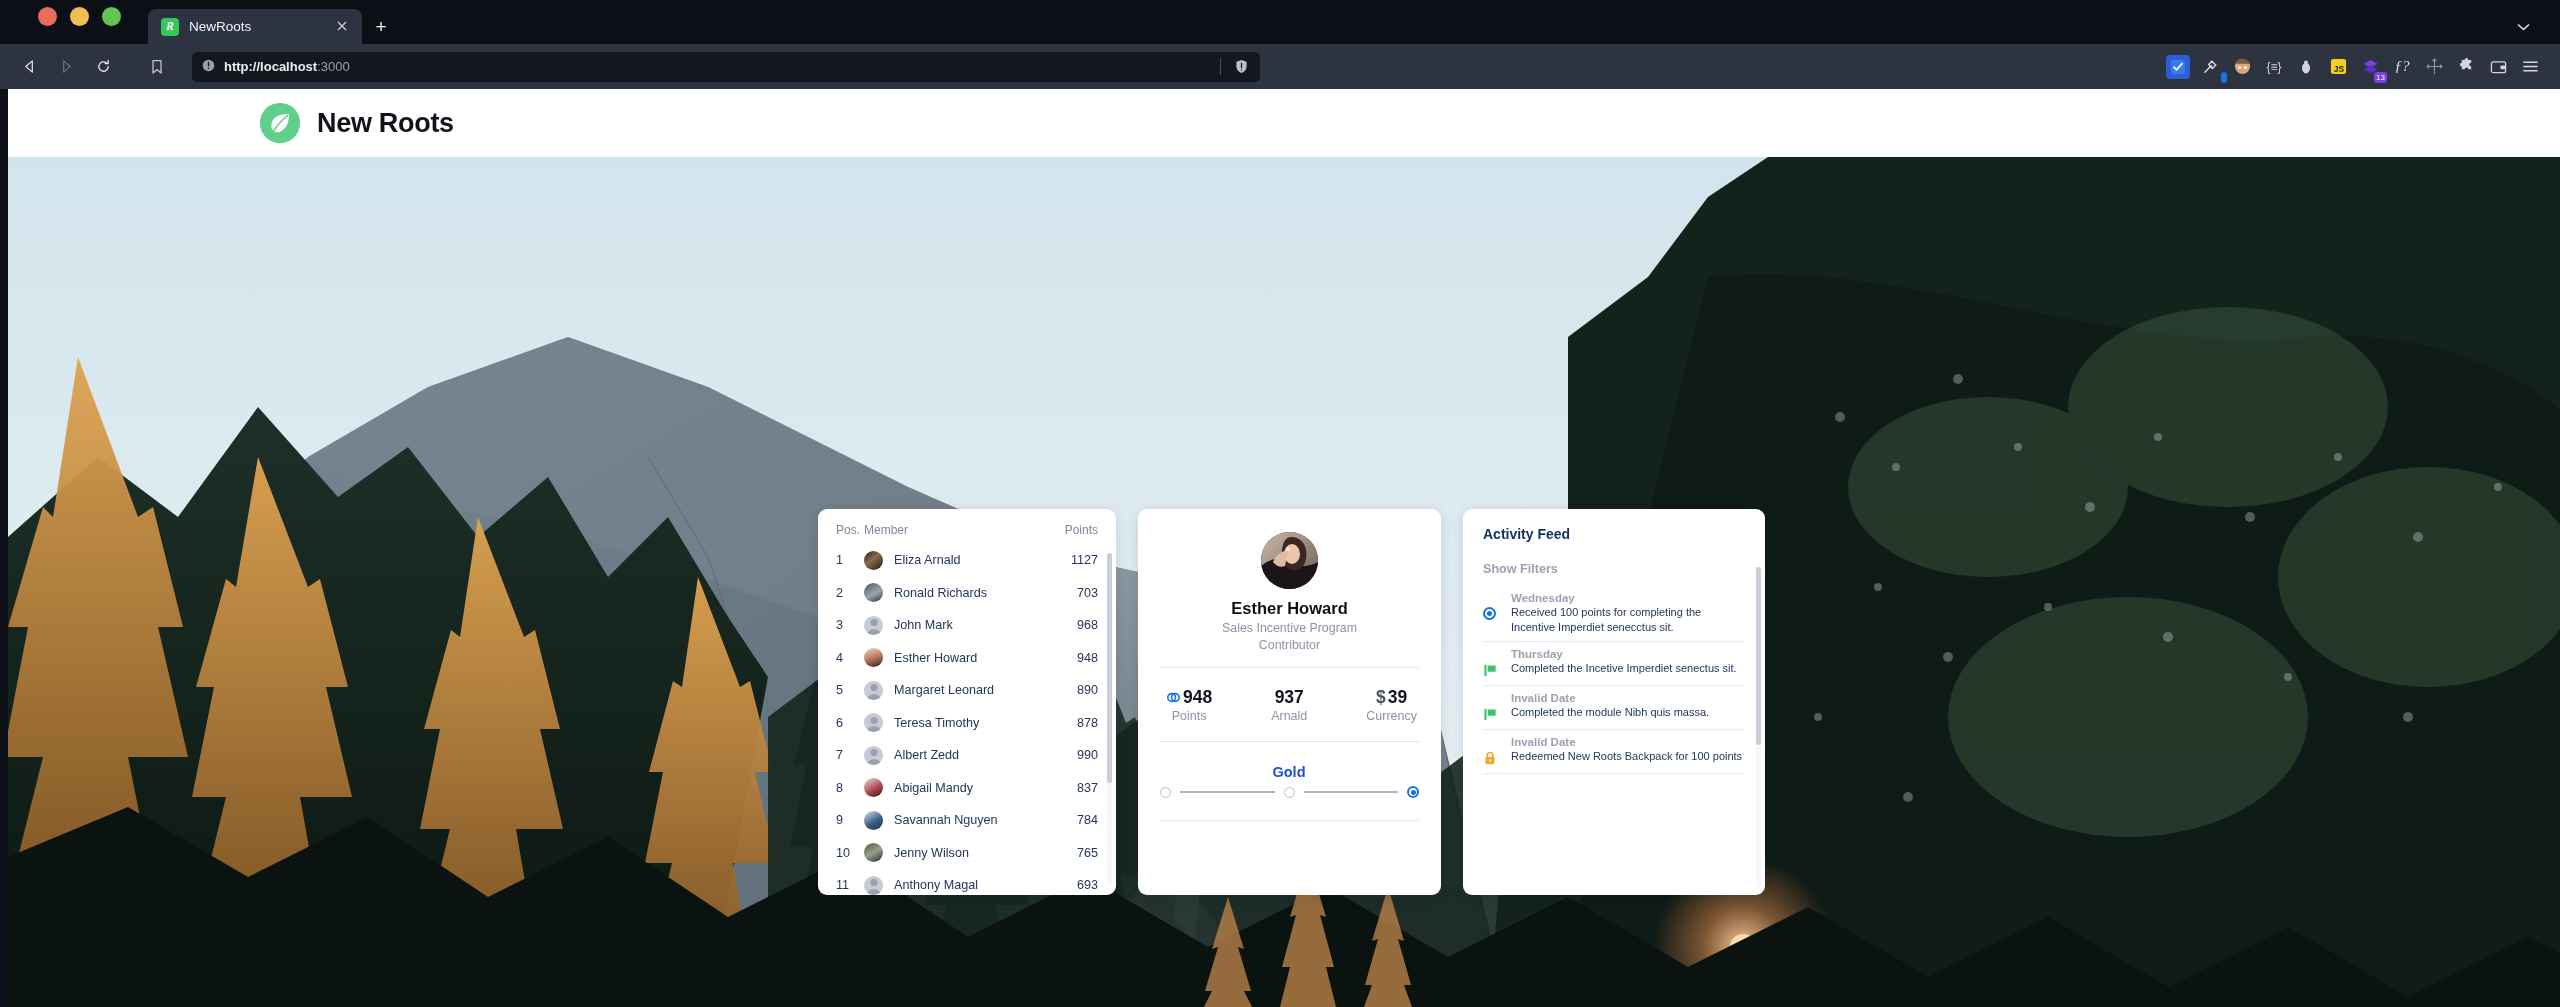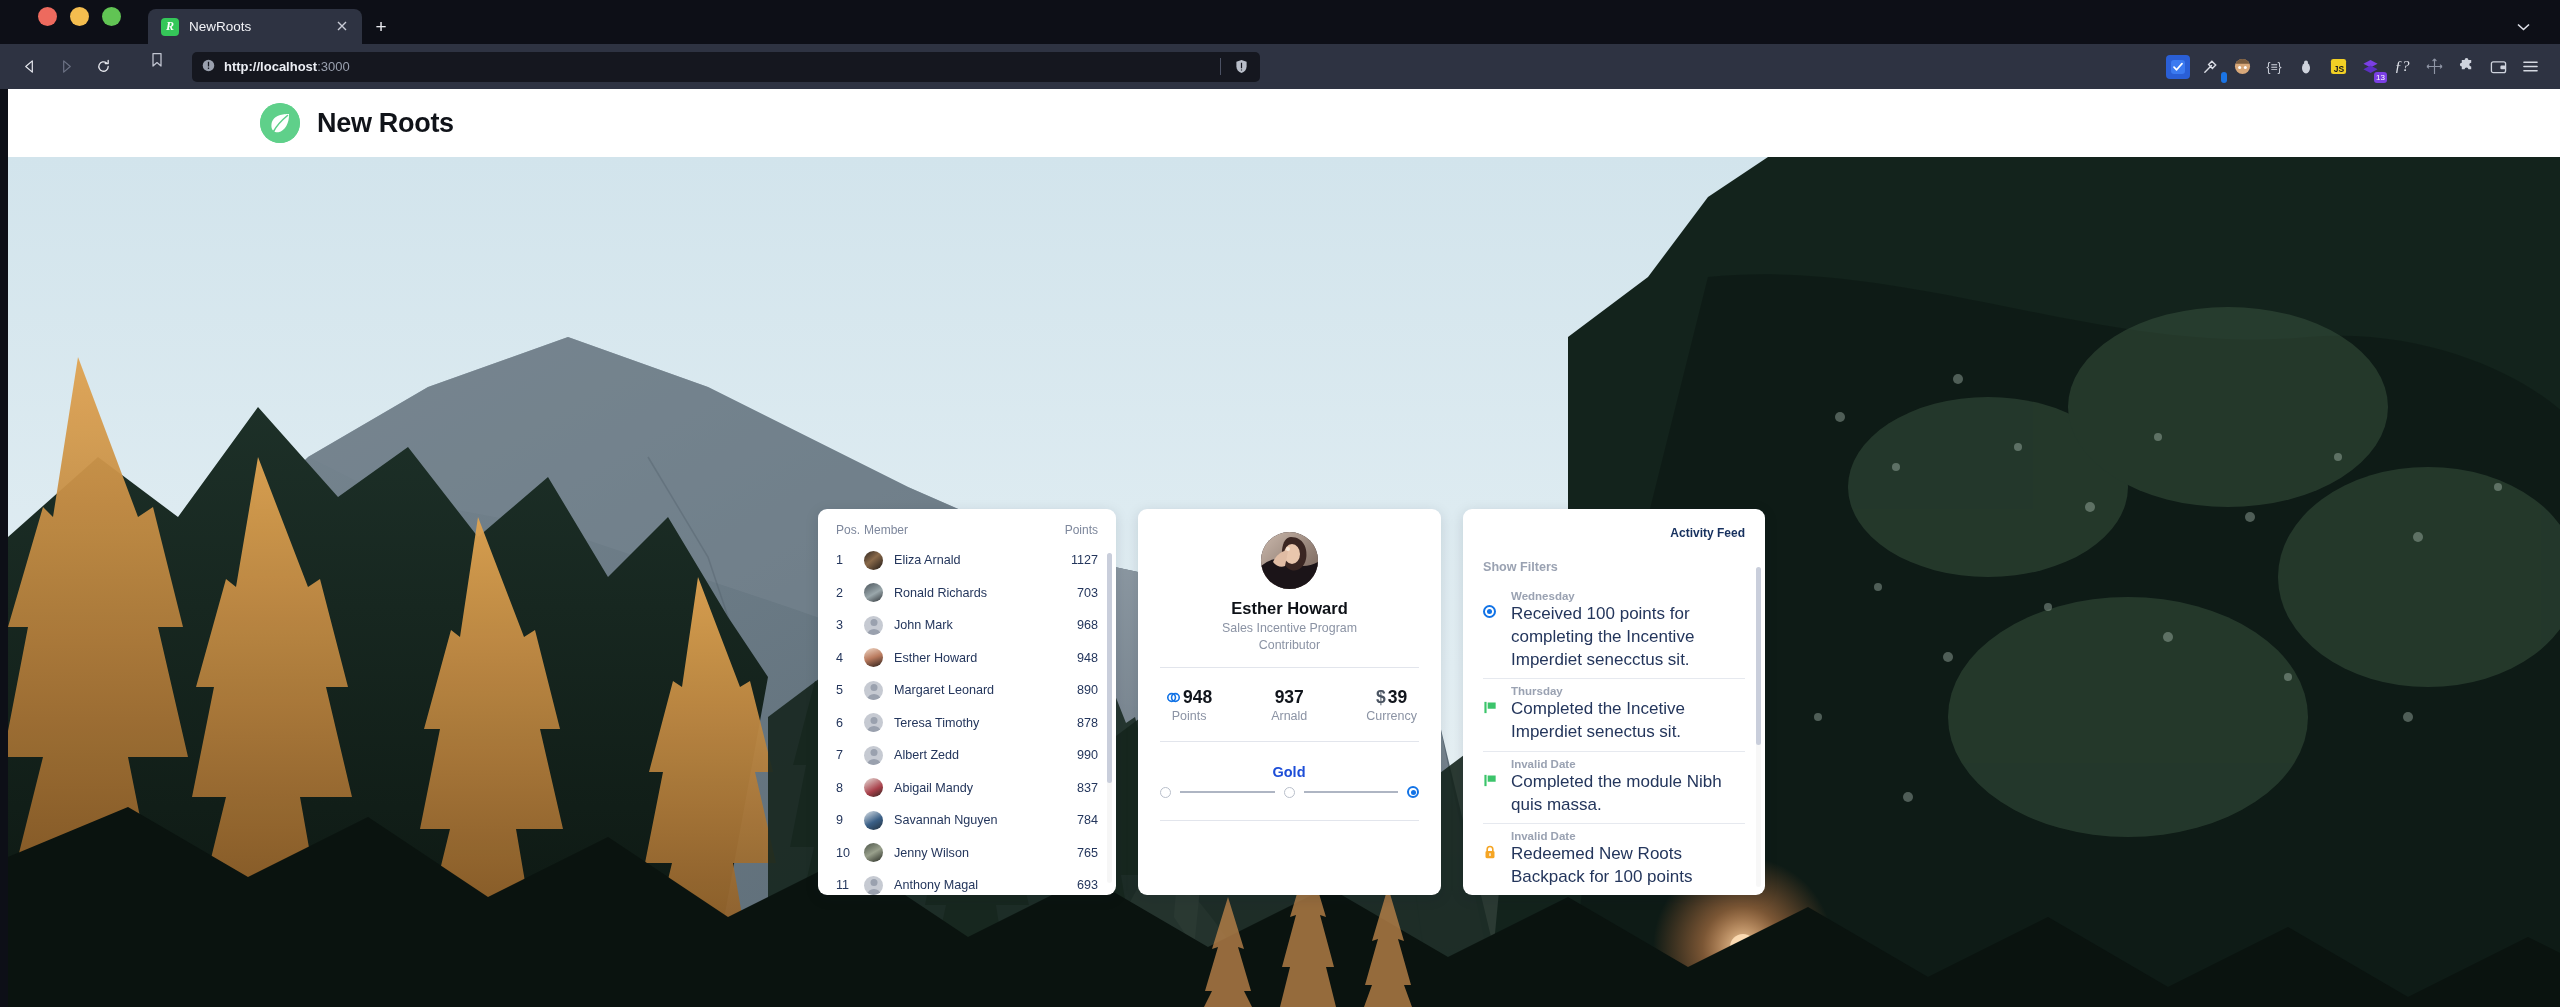--- a/index.html
+++ b/index.html
@@ -67,21 +67,21 @@
     background: #2e3342;
     display: flex; align-items: center;
   }
   .nav-btns { display: flex; align-items: center; gap: 3px; padding-left: 12px; }
   .nav-btn {
     width: 34px; height: 34px;
     display: flex; align-items: center; justify-content: center;
   }
   .urlbar-wrap {
     flex: 1 1 auto;
-    display: flex; align-items: flex-start;
+    display: flex; align-items: center;
     padding-left: 24px; padding-right: 10px;
   }
   .bookmark-icon { width: 26px; display: flex; justify-content: center; }
   .urlbar {
     margin-left: 22px;
     flex: 1 1 auto; max-width: 1068px;
     height: 30px; background: #15171f;
     border-radius: 5px;
     display: flex; align-items: center;
     padding: 0 8px 0 10px;
@@ -257,34 +257,34 @@
     border-radius: 50%; background: #1273e6;
   }
   .tier-line { flex: 1 1 auto; height: 1.6px; background: #aeb5c3; margin: 0 9px; }
 
   
   .card-activity {
     width: 302px; height: 386px;
     padding: 17px 20px 0 20px;
     position: relative;
   }
-  .af-title { font-size: 12px; font-weight: bold; color: #16305e; text-align: right; }
+  .af-title { font-size: 14px; font-weight: bold; color: #16305e; }
   .af-filters { font-size: 12.6px; color: #9aa2b2; font-weight: 600; margin-top: 20px; }
   .af-list { margin-top: 10px; }
   .af-item { padding: 6px 0 7px 0; border-bottom: 1px solid #e6e9ef; }
   .af-item:last-child { border-bottom: 1px solid #e6e9ef; }
   .af-date { font-size: 11.5px; color: #9aa2b2; font-weight: 600; padding-left: 28px; }
   .af-body { display: flex; align-items: flex-start; margin-top: 1px; }
   .af-icon {
     width: 28px; flex: 0 0 auto;
     display: flex; align-items: flex-start; justify-content: flex-start;
     padding-top: 2px;
   }
   .af-text {
-    flex: 1 1 auto; font-size: 17px; color: #24365c; line-height: 1.34;
+    flex: 1 1 auto; font-size: 11px; color: #24365c; line-height: 1.34;
   }
   .af-scrollbar {
     position: absolute; right: 4px; top: 58px;
     width: 5px; height: 320px; border-radius: 3px;
     background: rgba(0,0,0,0.03);
   }
   .af-scrollthumb {
     position: absolute; left: 0; top: 0;
     width: 5px; height: 178px; border-radius: 3px;
     background: #c9cedb;

